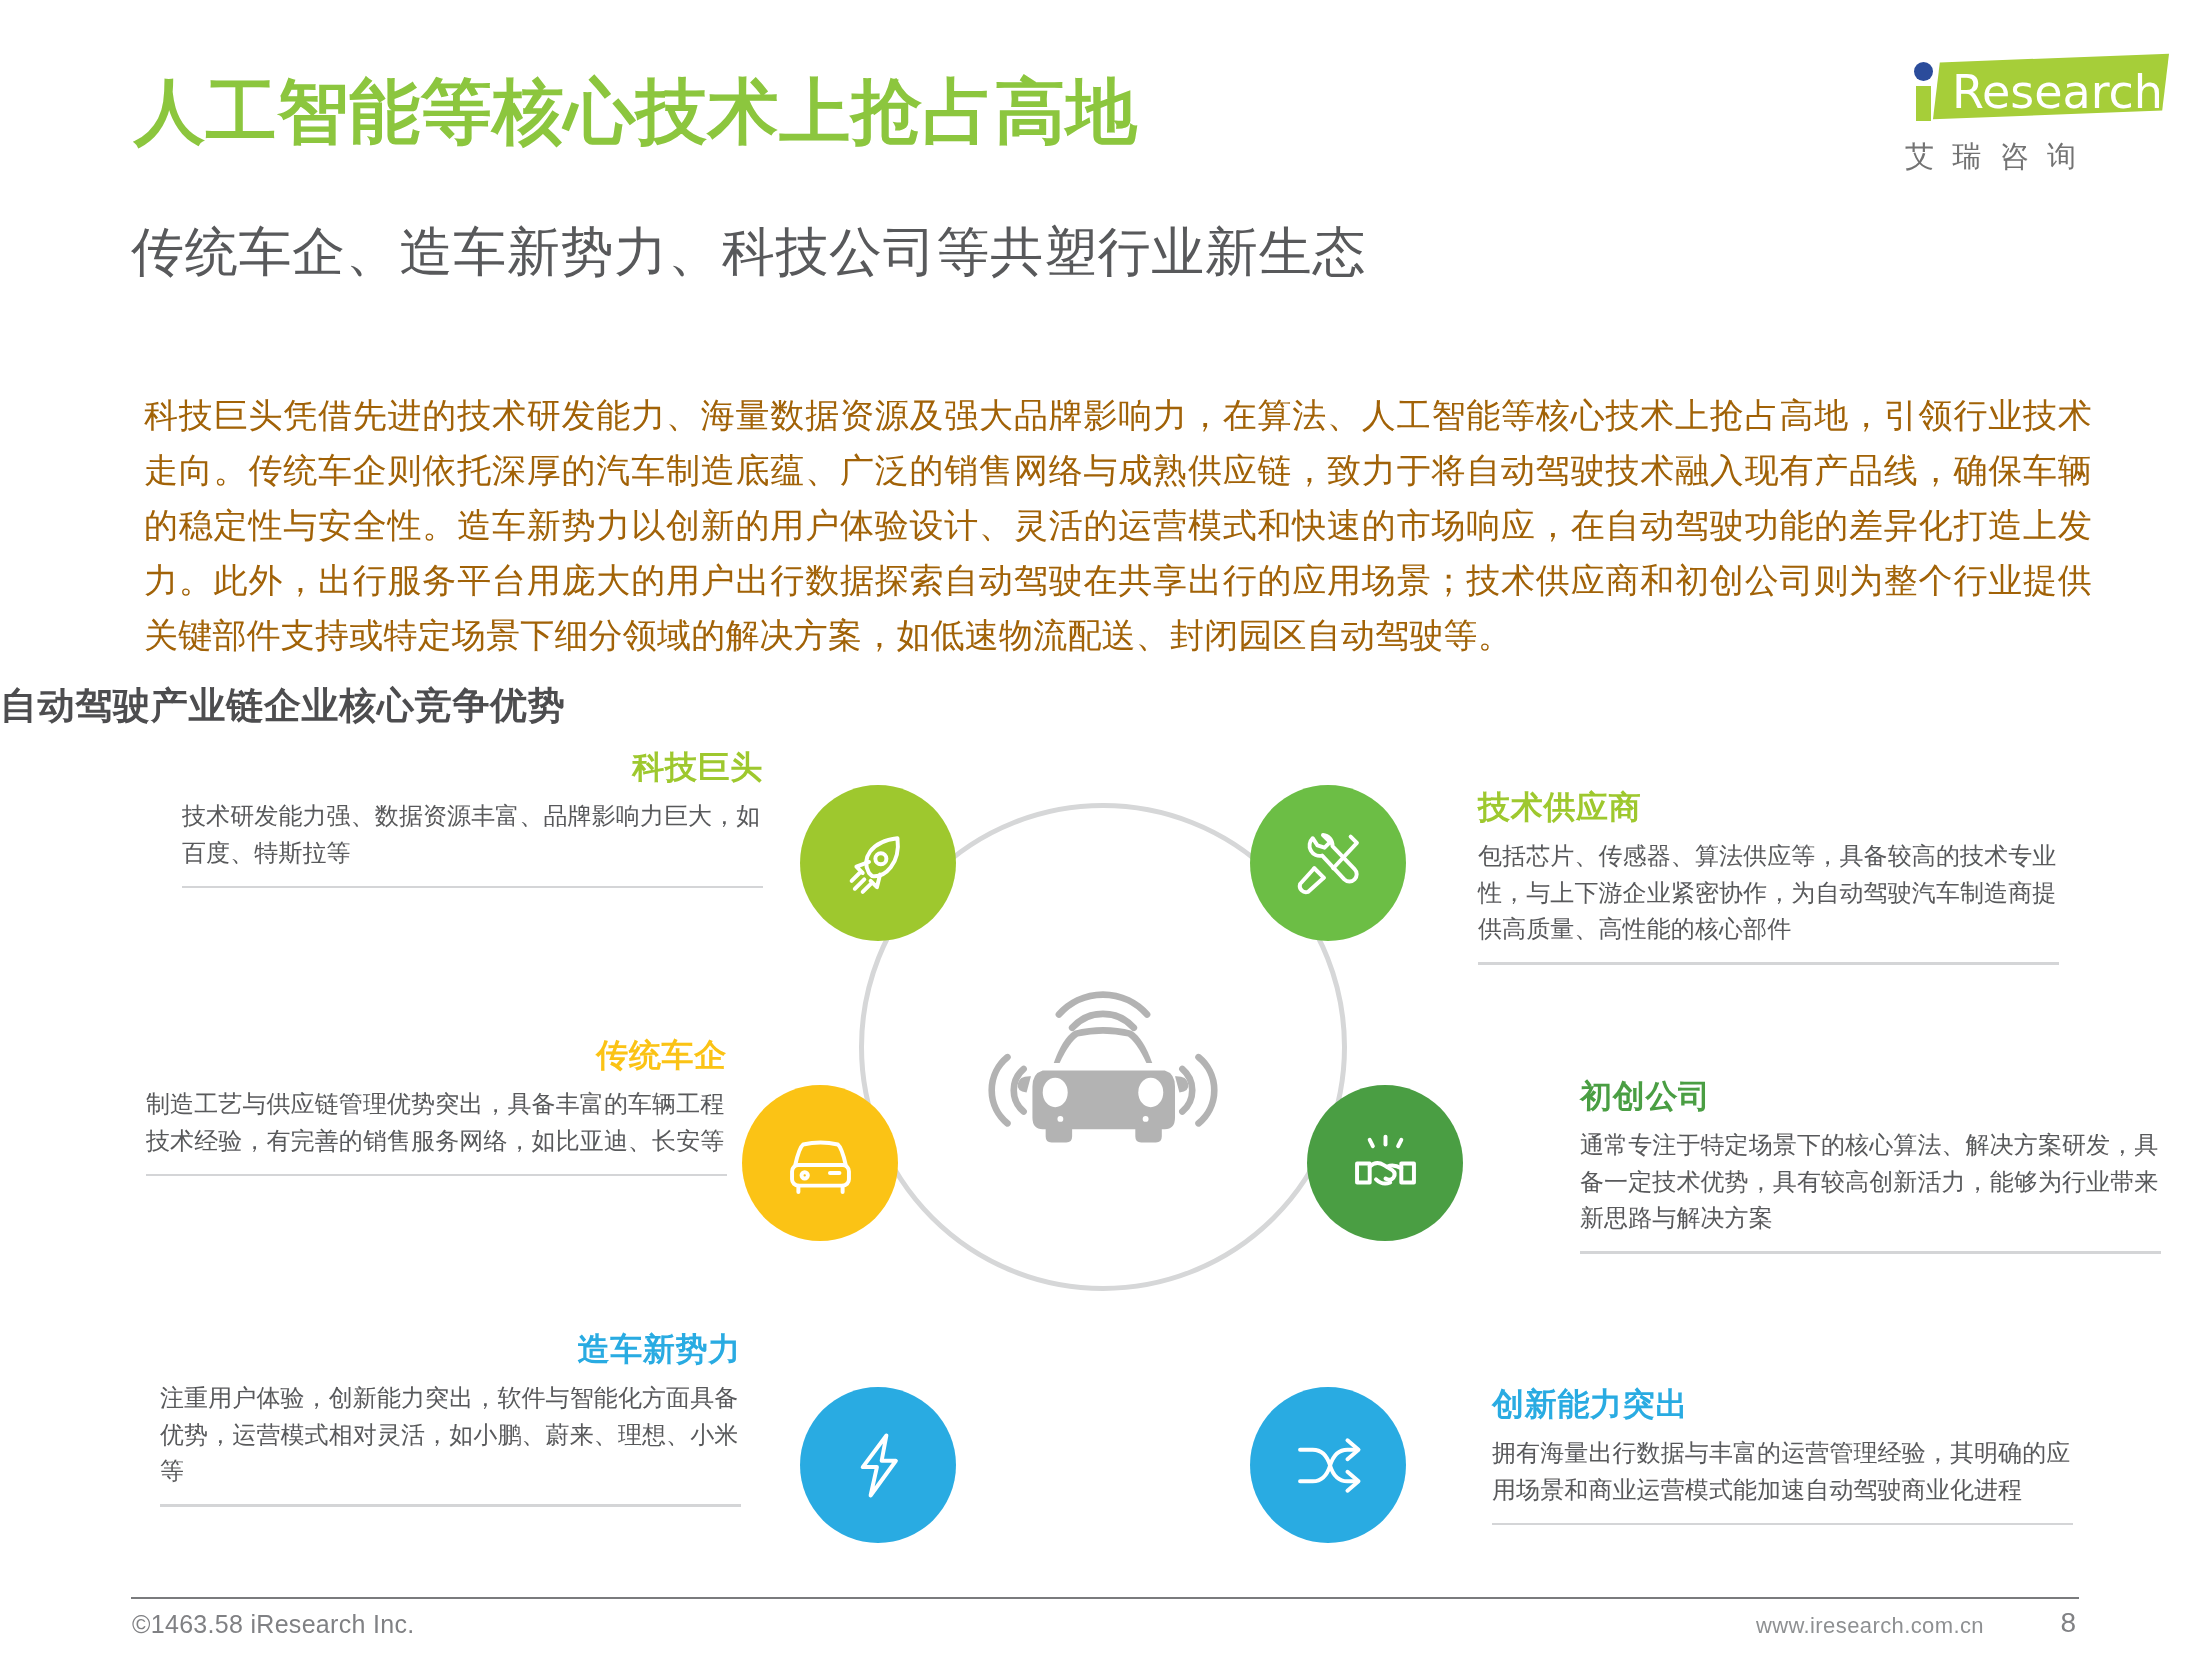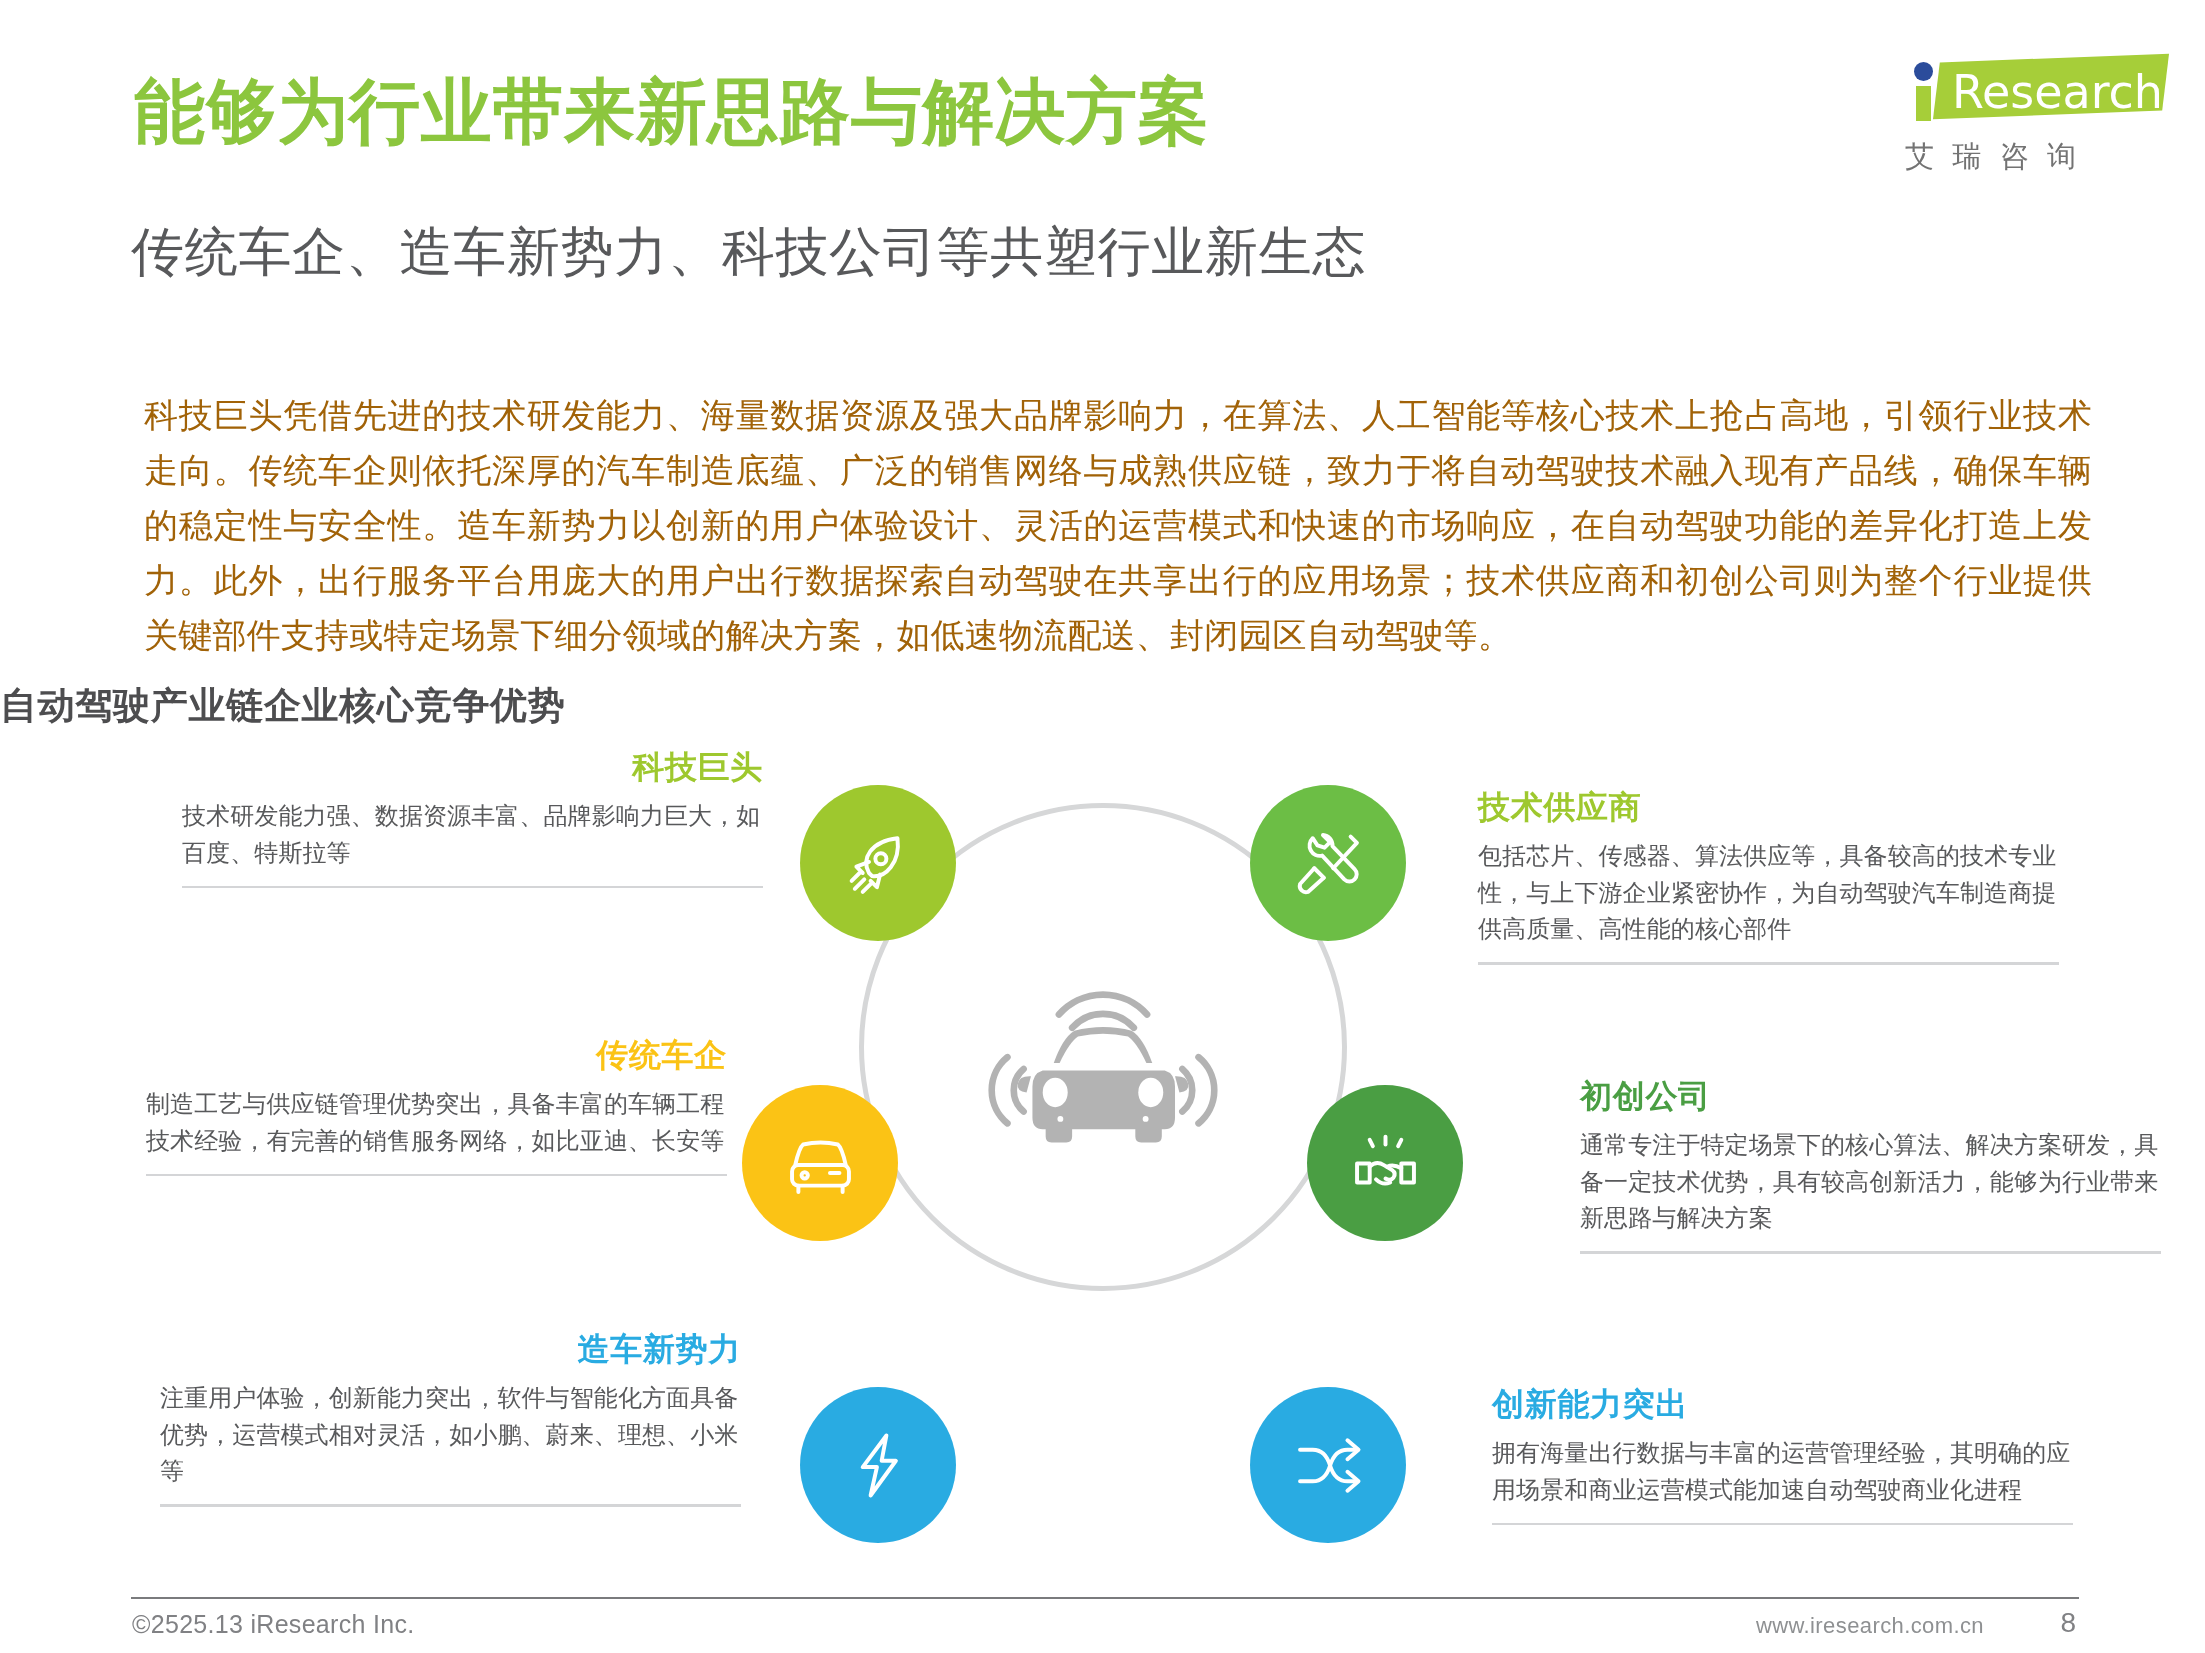--- a/index.html
+++ b/index.html
@@ -130,21 +130,21 @@
   }
   .footer-page{
     position:absolute;right:129px;top:1607px;
     font-size:28px;color:#808184;
   }
 </style>
 </head>
 <body>
 
 <div class="header">
-  <div class="page-title">能够为行业带来新思路与解决方案</div>
+  <div class="page-title">人工智能等核心技术上抢占高地</div>
   <div class="page-subtitle">传统车企、造车新势力、科技公司等共塑行业新生态</div>
 
   <div class="logo">
     <div class="logo-mark">
       <div class="logo-slab"></div>
       <div class="logo-i-dot"></div>
       <div class="logo-i-stem"></div>
       <div class="logo-word">Research</div>
     </div>
     <div class="logo-cn">艾瑞咨询</div>
@@ -291,16 +291,16 @@
   <div class="b-rule"></div>
 </div>
 
 <div class="block right blk-mobility">
   <div class="b-title c-blue">创新能力突出</div>
   <div class="b-desc">拥有海量出行数据与丰富的运营管理经验，其明确的应用场景和商业运营模式能加速自动驾驶商业化进程</div>
   <div class="b-rule"></div>
 </div>
 
 <div class="footer-rule"></div>
-<div class="footer-left">©2525.13 iResearch Inc.</div>
+<div class="footer-left">©1463.58 iResearch Inc.</div>
 <div class="footer-right">www.iresearch.com.cn</div>
 <div class="footer-page">8</div>
 
 
 </body></html>

